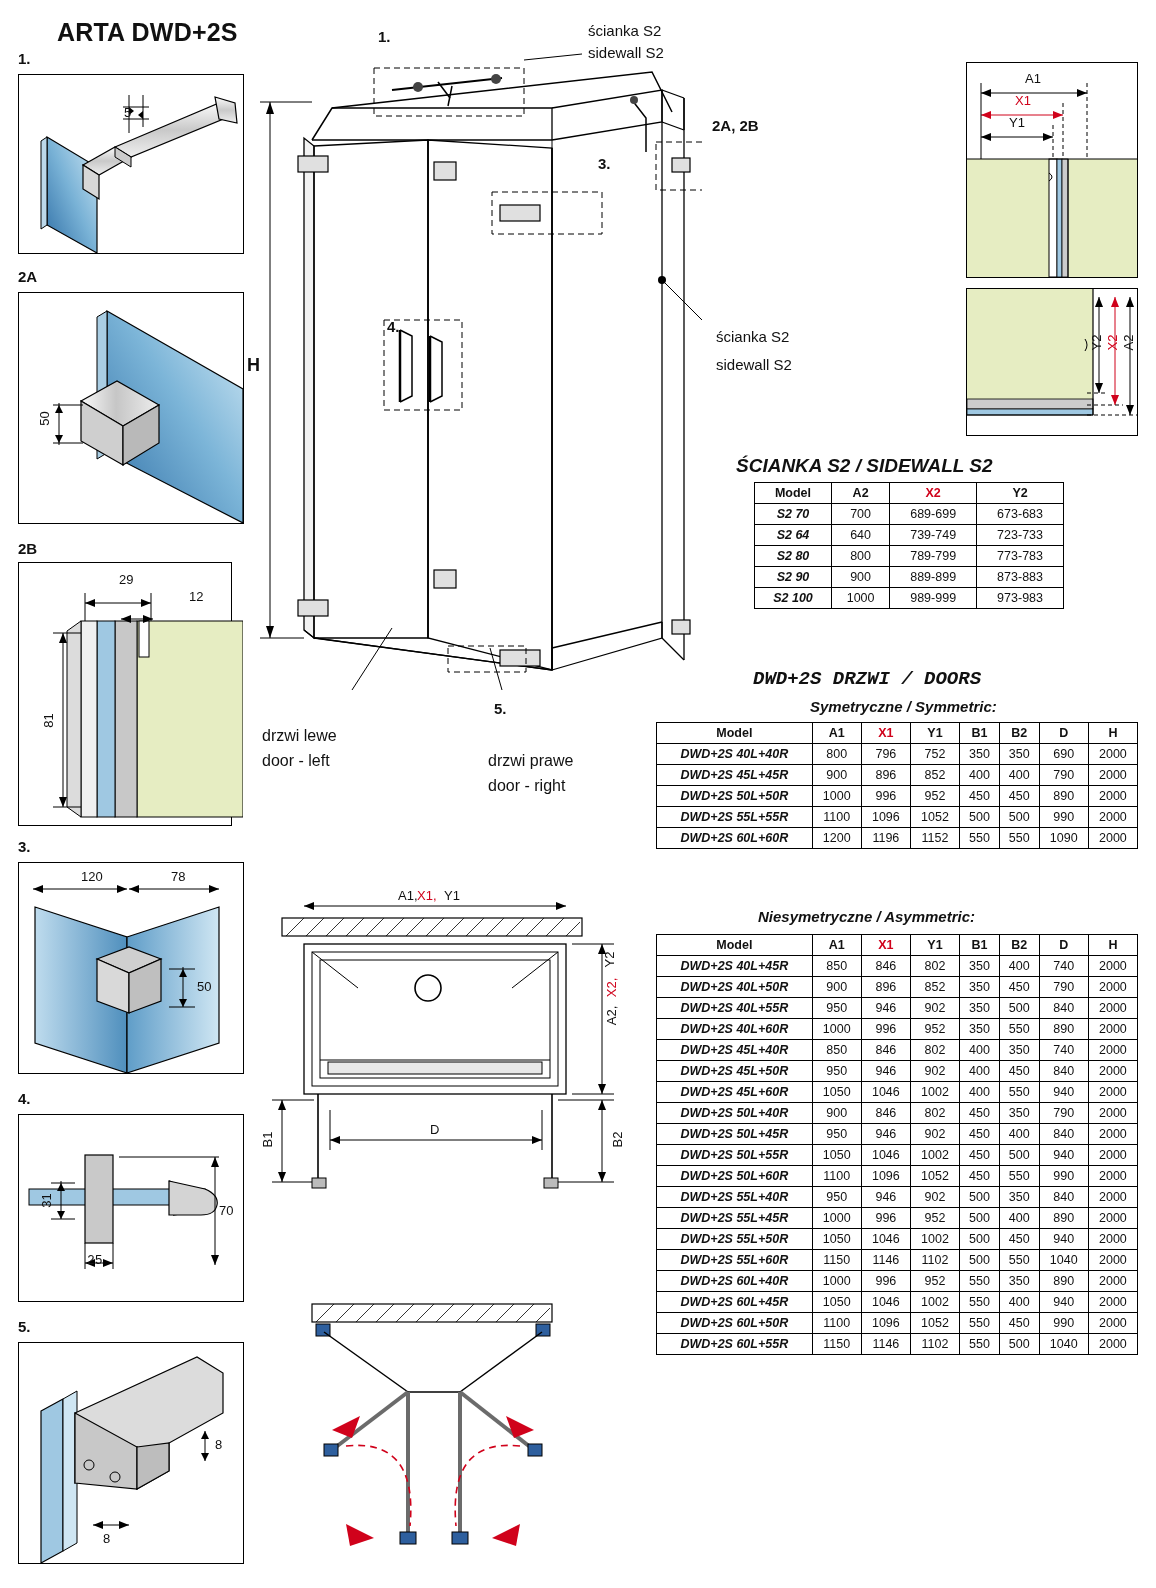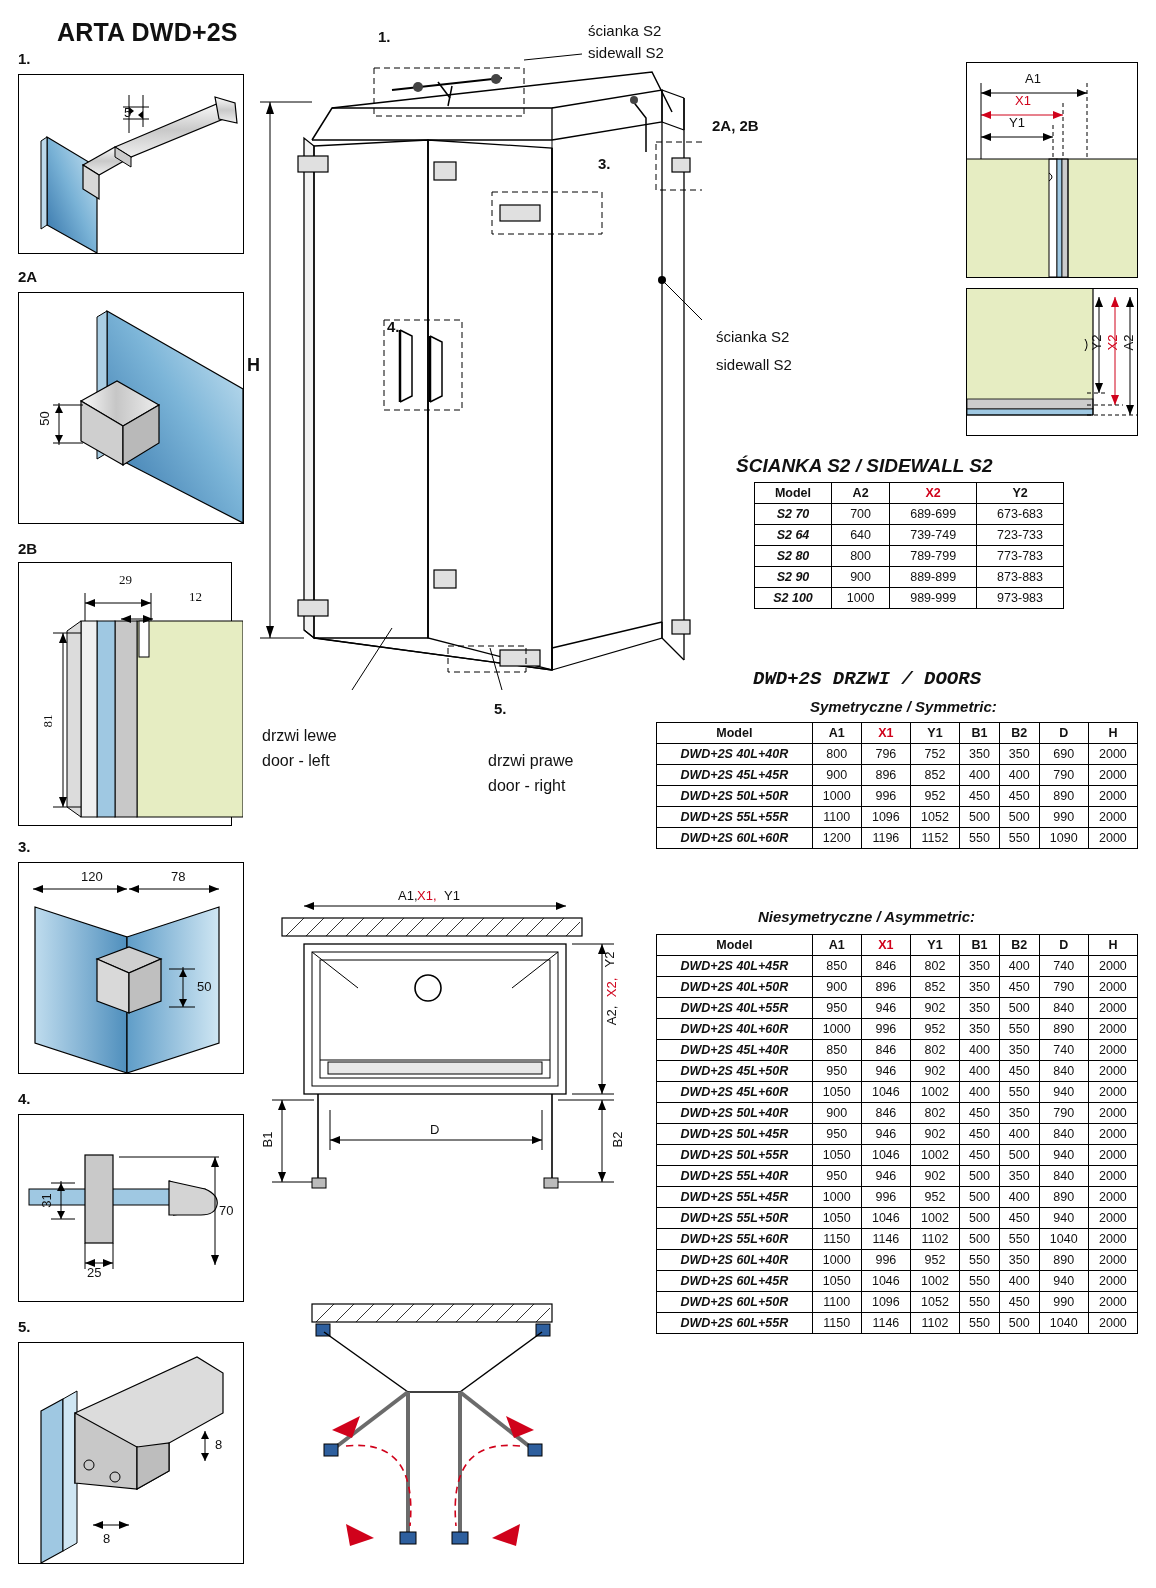--- a/index.html
+++ b/index.html
@@ -95,21 +95,21 @@
     <line x1="40" y1="110" x2="40" y2="152" stroke="#000" stroke-width="1"></line>
     <line x1="34" y1="112" x2="64" y2="112" stroke="#000" stroke-width="1"></line>
     <line x1="34" y1="150" x2="64" y2="150" stroke="#000" stroke-width="1"></line>
     <polygon points="40,112 44,120 36,120" fill="#000"></polygon>
     <polygon points="40,150 44,142 36,142" fill="#000"></polygon>
   </svg>
   <div class="abs sm" style="left:18px;top:118px;transform:rotate(-90deg);">50</div>
 </div>
 
 <div class="abs panelnum" style="left:18px;top:540px;">2B</div>
-<div class="abs panel" style="left:18px;top:562px;width:214px;height:264px;font-family:Liberation Serif, serif;">
+<div class="abs panel" style="left:18px;top:562px;width:214px;height:264px;">
   <svg width="224" height="262" viewBox="0 0 224 262">
     <rect x="118" y="58" width="106" height="196" fill="#e6edc2" stroke="#000" stroke-width="1"></rect>
     <rect x="96" y="58" width="22" height="196" fill="#c8c8c8" stroke="#000" stroke-width="1"></rect>
     <rect x="78" y="58" width="18" height="196" fill="#9fc8e2" stroke="#000" stroke-width="1"></rect>
     <rect x="62" y="58" width="16" height="196" fill="#f0f0f0" stroke="#000" stroke-width="1"></rect>
     <path d="M62 58 L62 254 L48 244 L48 68 Z" fill="#dcdcdc" stroke="#000" stroke-width="1"></path>
     <rect x="120" y="58" width="10" height="36" fill="#ffffff" stroke="#000" stroke-width="1"></rect>
     <line x1="44" y1="70" x2="44" y2="244" stroke="#000" stroke-width="1"></line>
     <line x1="34" y1="70" x2="62" y2="70" stroke="#000" stroke-width="1"></line>
     <line x1="34" y1="244" x2="62" y2="244" stroke="#000" stroke-width="1"></line>
@@ -181,21 +181,21 @@
     <polygon points="66,148 76,144 76,152" fill="#000"></polygon>
     <polygon points="94,148 84,144 84,152" fill="#000"></polygon>
     <line x1="66" y1="128" x2="66" y2="154" stroke="#000" stroke-width="1"></line>
     <line x1="94" y1="128" x2="94" y2="154" stroke="#000" stroke-width="1"></line>
     <line x1="196" y1="42" x2="196" y2="150" stroke="#000" stroke-width="1"></line>
     <polygon points="196,42 200,52 192,52" fill="#000"></polygon>
     <polygon points="196,150 200,140 192,140" fill="#000"></polygon>
     <line x1="100" y1="42" x2="200" y2="42" stroke="#000" stroke-width="1"></line>
   </svg>
   <div class="abs sm" style="left:20px;top:78px;transform:rotate(-90deg);">31</div>
-  <div class="abs sm" style="left:68px;top:150px;">25</div>
+  <div class="abs sm" style="left:68px;top:138px;font-family:Liberation Mono, monospace;">25</div>
   <div class="abs sm" style="left:200px;top:88px;">70</div>
 </div>
 
 <div class="abs panelnum" style="left:18px;top:1318px;">5.</div>
 <div class="abs panel" style="left:18px;top:1342px;width:226px;height:222px;">
   <svg width="224" height="220" viewBox="0 0 224 220">
     <polygon points="22,68 44,56 44,208 22,220" fill="#9fc8e2" stroke="#000" stroke-width="1.2"></polygon>
     <polygon points="44,56 58,48 58,200 44,208" fill="#cfe6f3" stroke="#000" stroke-width="1"></polygon>
     <polygon points="56,70 178,14 204,30 204,70 150,100 150,128 118,146 118,104 56,140" fill="#dcdcdc" stroke="#000" stroke-width="1.2"></polygon>
     <polygon points="56,70 118,104 118,146 56,140" fill="#c8c8c8" stroke="#000" stroke-width="1.2"></polygon>
@@ -697,20 +697,30 @@
         <td class="model">DWD+2S 50L+55R</td>
         <td>1050</td>
         <td>1046</td>
         <td>1002</td>
         <td>450</td>
         <td>500</td>
         <td>940</td>
         <td>2000</td>
       </tr>
       <tr>
+        <td class="model">DWD+2S 50L+60R</td>
+        <td>1100</td>
+        <td>1096</td>
+        <td>1052</td>
+        <td>450</td>
+        <td>550</td>
+        <td>990</td>
+        <td>2000</td>
+      </tr>
+      <tr>
         <td class="model">DWD+2S 55L+40R</td>
         <td>950</td>
         <td>946</td>
         <td>902</td>
         <td>500</td>
         <td>350</td>
         <td>840</td>
         <td>2000</td>
       </tr>
       <tr>

